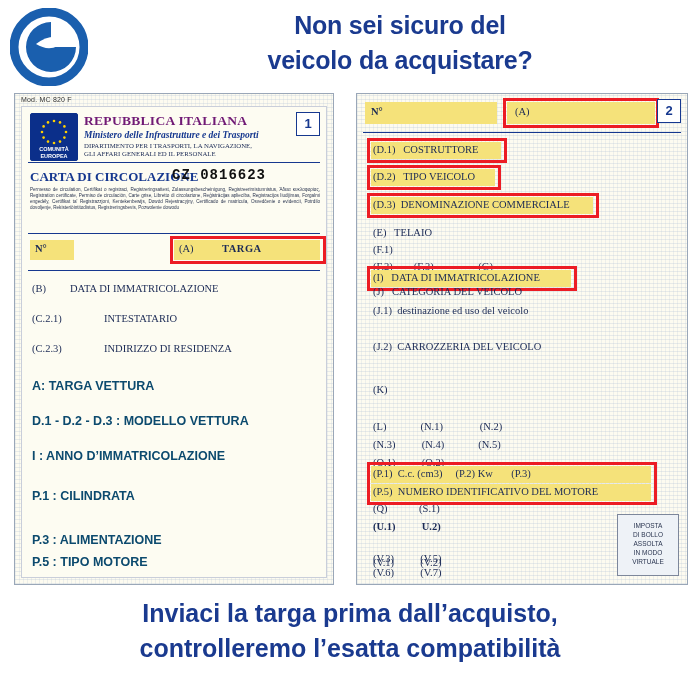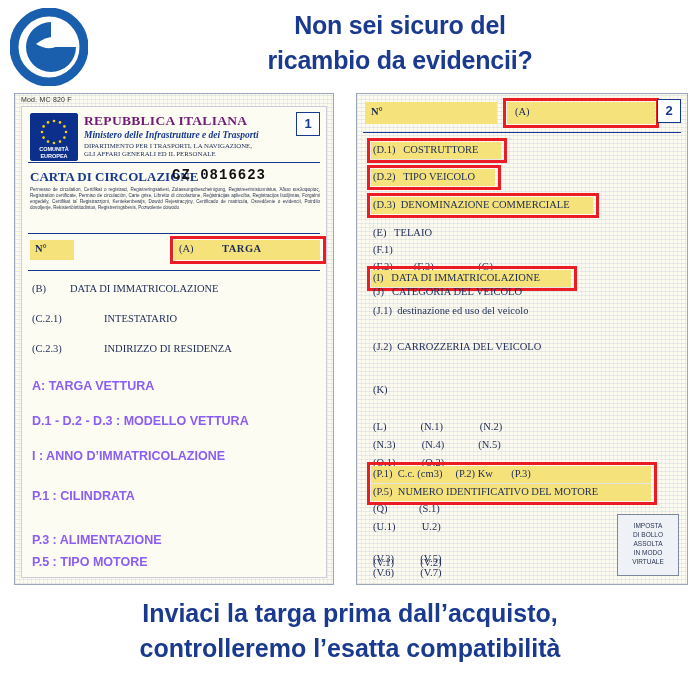--- a/index.html
+++ b/index.html
@@ -116,21 +116,21 @@
     font-size:4.6px;line-height:6px;color:#2a3550;
     text-align:justify;
   }
 
   
   .row{
     position:absolute;font-size:10.5px;color:#1b2a55;
     font-family:"Liberation Serif", serif;
   }
   .redlabel{
-    position:absolute;color:#8b5cf6;font-weight:bold;font-size:12.5px;
+    position:absolute;color:#0c4a6e;font-weight:bold;font-size:12.5px;
     font-family:"Liberation Sans", sans-serif;
   }
 
   
   .yellow{
     position:absolute;background:#f5e27a;
   }
   .redbox{
     position:absolute;border:3px solid #ec1c24;box-sizing:border-box;
   }
@@ -168,21 +168,21 @@
   <div class="logo">
     <svg width="78" height="78" viewBox="0 0 78 78">
       <circle cx="39" cy="39" r="35" fill="none" stroke="#1a5fae" stroke-width="9"></circle>
       <path d="M39 10 A29 29 0 1 0 68 39 L39 39 Z" fill="#ffffff"></path>
       <path d="M41 14 A25 25 0 1 0 66 39 L41 39 Z" fill="#1a5fae"></path>
       <path d="M26 36 q16 -12 30 -4 q-14 14 -30 4 z" fill="#ffffff"></path>
     </svg>
   </div>
   <div class="headline">
     <div>Non sei sicuro del</div>
-    <div>ricambio da evidencii?</div>
+    <div>veicolo da acquistare?</div>
   </div>
 </div>
 
 <div class="card card-left">
   <div class="tex"></div>
   <div class="modline">Mod. MC 820 F</div>
 
   <div class="sheet">
 
     <div class="eu-flag">
@@ -289,21 +289,21 @@
   <div class="rrow" style="left:16px;top:345px;">(N.3)&nbsp;&nbsp;&nbsp;&nbsp;&nbsp;&nbsp;&nbsp;&nbsp;&nbsp;&nbsp;(N.4)&nbsp;&nbsp;&nbsp;&nbsp;&nbsp;&nbsp;&nbsp;&nbsp;&nbsp;&nbsp;&nbsp;&nbsp;&nbsp;(N.5)</div>
   <div class="rrow" style="left:16px;top:363px;">(O.1)&nbsp;&nbsp;&nbsp;&nbsp;&nbsp;&nbsp;&nbsp;&nbsp;&nbsp;&nbsp;(O.2)</div>
 
   <div class="yellow" style="left:14px;top:372px;width:280px;height:17px;"></div>
   <div class="rrow" style="left:16px;top:374px;">(P.1)&nbsp; C.c. (cm3)&nbsp;&nbsp;&nbsp;&nbsp;&nbsp;(P.2) Kw&nbsp;&nbsp;&nbsp;&nbsp;&nbsp;&nbsp;&nbsp;(P.3)</div>
   <div class="yellow" style="left:14px;top:390px;width:280px;height:17px;"></div>
   <div class="rrow" style="left:16px;top:392px;">(P.5)&nbsp; NUMERO IDENTIFICATIVO DEL MOTORE</div>
   <div class="redbox" style="left:10px;top:368px;width:290px;height:43px;"></div>
 
   <div class="rrow" style="left:16px;top:409px;">(Q)&nbsp;&nbsp;&nbsp;&nbsp;&nbsp;&nbsp;&nbsp;&nbsp;&nbsp;&nbsp;&nbsp;&nbsp;(S.1)</div>
-  <div class="rrow" style="left:16px;top:427px;">(U.1)&nbsp;&nbsp;&nbsp;&nbsp;&nbsp;&nbsp;&nbsp;&nbsp;&nbsp;&nbsp;U.2)</div>
+  <div class="rrow" style="left:16px;top:427px;font-weight:bold;">(U.1)&nbsp;&nbsp;&nbsp;&nbsp;&nbsp;&nbsp;&nbsp;&nbsp;&nbsp;&nbsp;U.2)</div>
   <div class="rrow" style="left:16px;top:445px;margin-top:18px;">(V.1)&nbsp;&nbsp;&nbsp;&nbsp;&nbsp;&nbsp;&nbsp;&nbsp;&nbsp;&nbsp;(V.2)</div>
   <div class="rrow" style="left:16px;top:459px;">(V.3)&nbsp;&nbsp;&nbsp;&nbsp;&nbsp;&nbsp;&nbsp;&nbsp;&nbsp;&nbsp;(V.5)</div>
   <div class="rrow" style="left:16px;top:473px;">(V.6)&nbsp;&nbsp;&nbsp;&nbsp;&nbsp;&nbsp;&nbsp;&nbsp;&nbsp;&nbsp;(V.7)</div>
 
   <div class="rrow" style="left:16px;top:473px;"></div>
   <div class="rrow" style="left:16px;top:473px;"></div>
   <div class="rrow" style="left:16px;top:473px;"></div>
   <div class="rrow" style="left:16px;top:473px;"></div>
   <div class="rrow" style="left:16px;top:473px;"></div>
   <div class="rrow" style="left:16px;top:473px;"></div>

